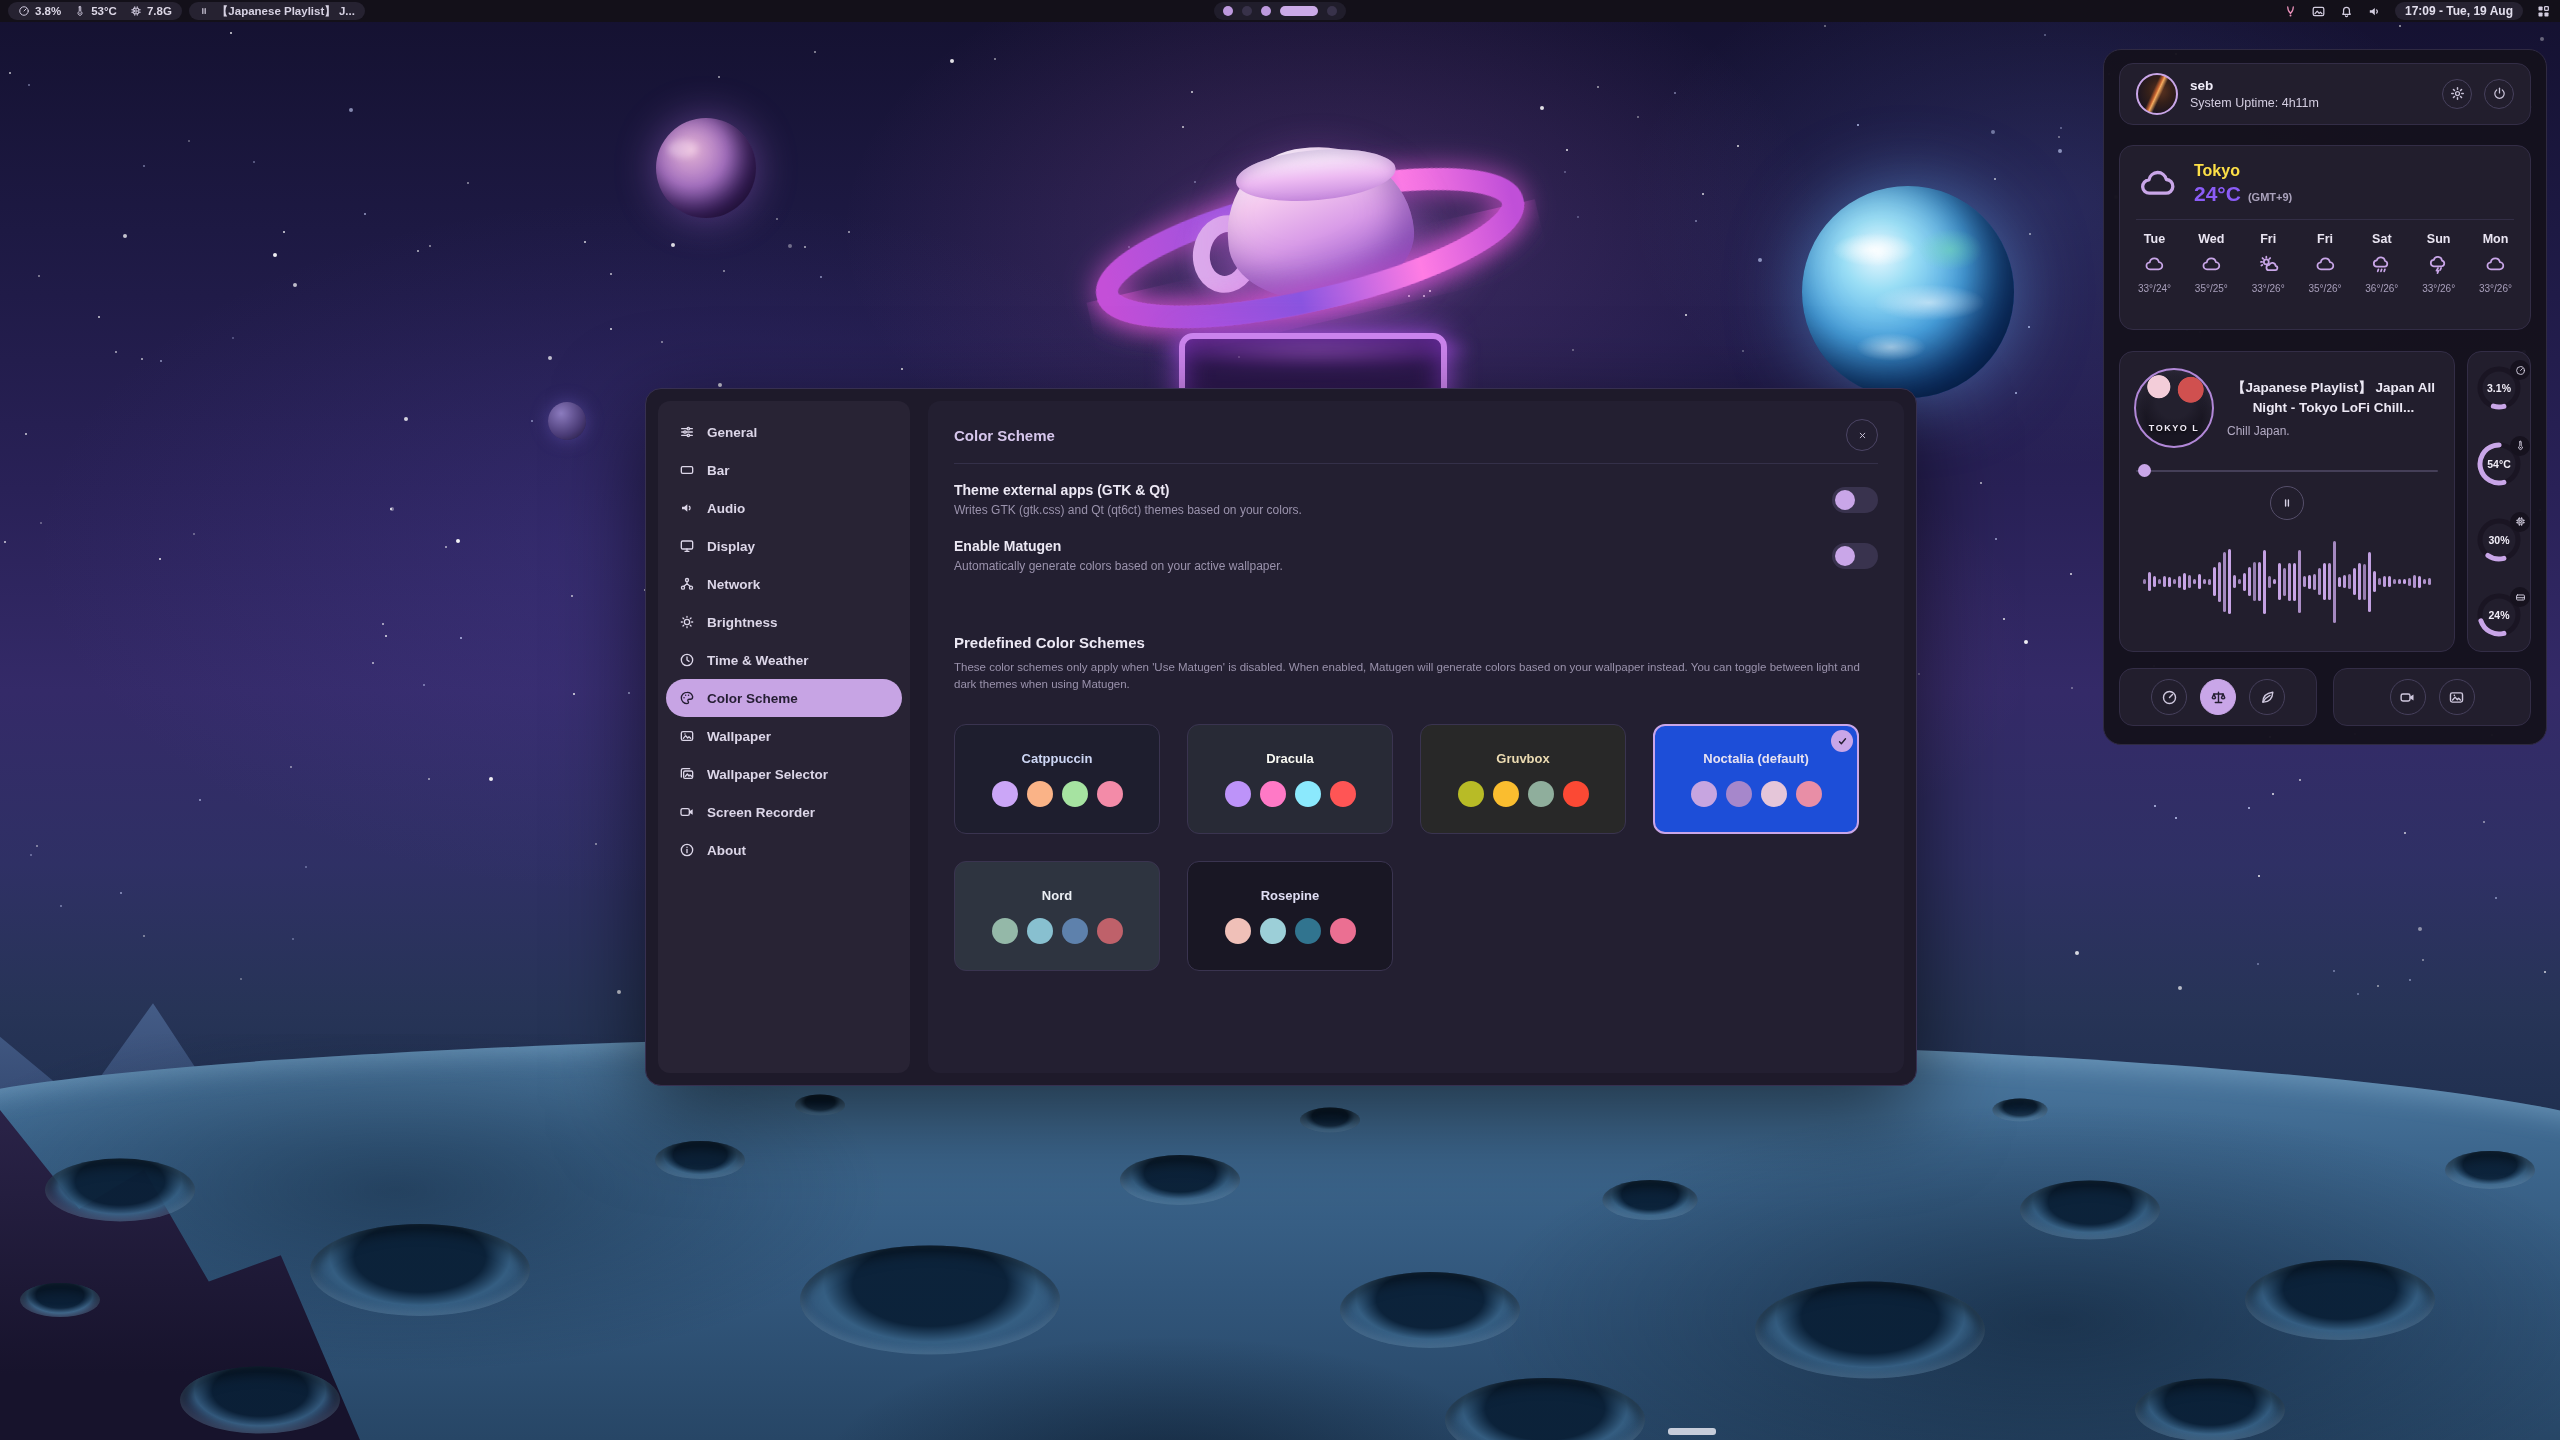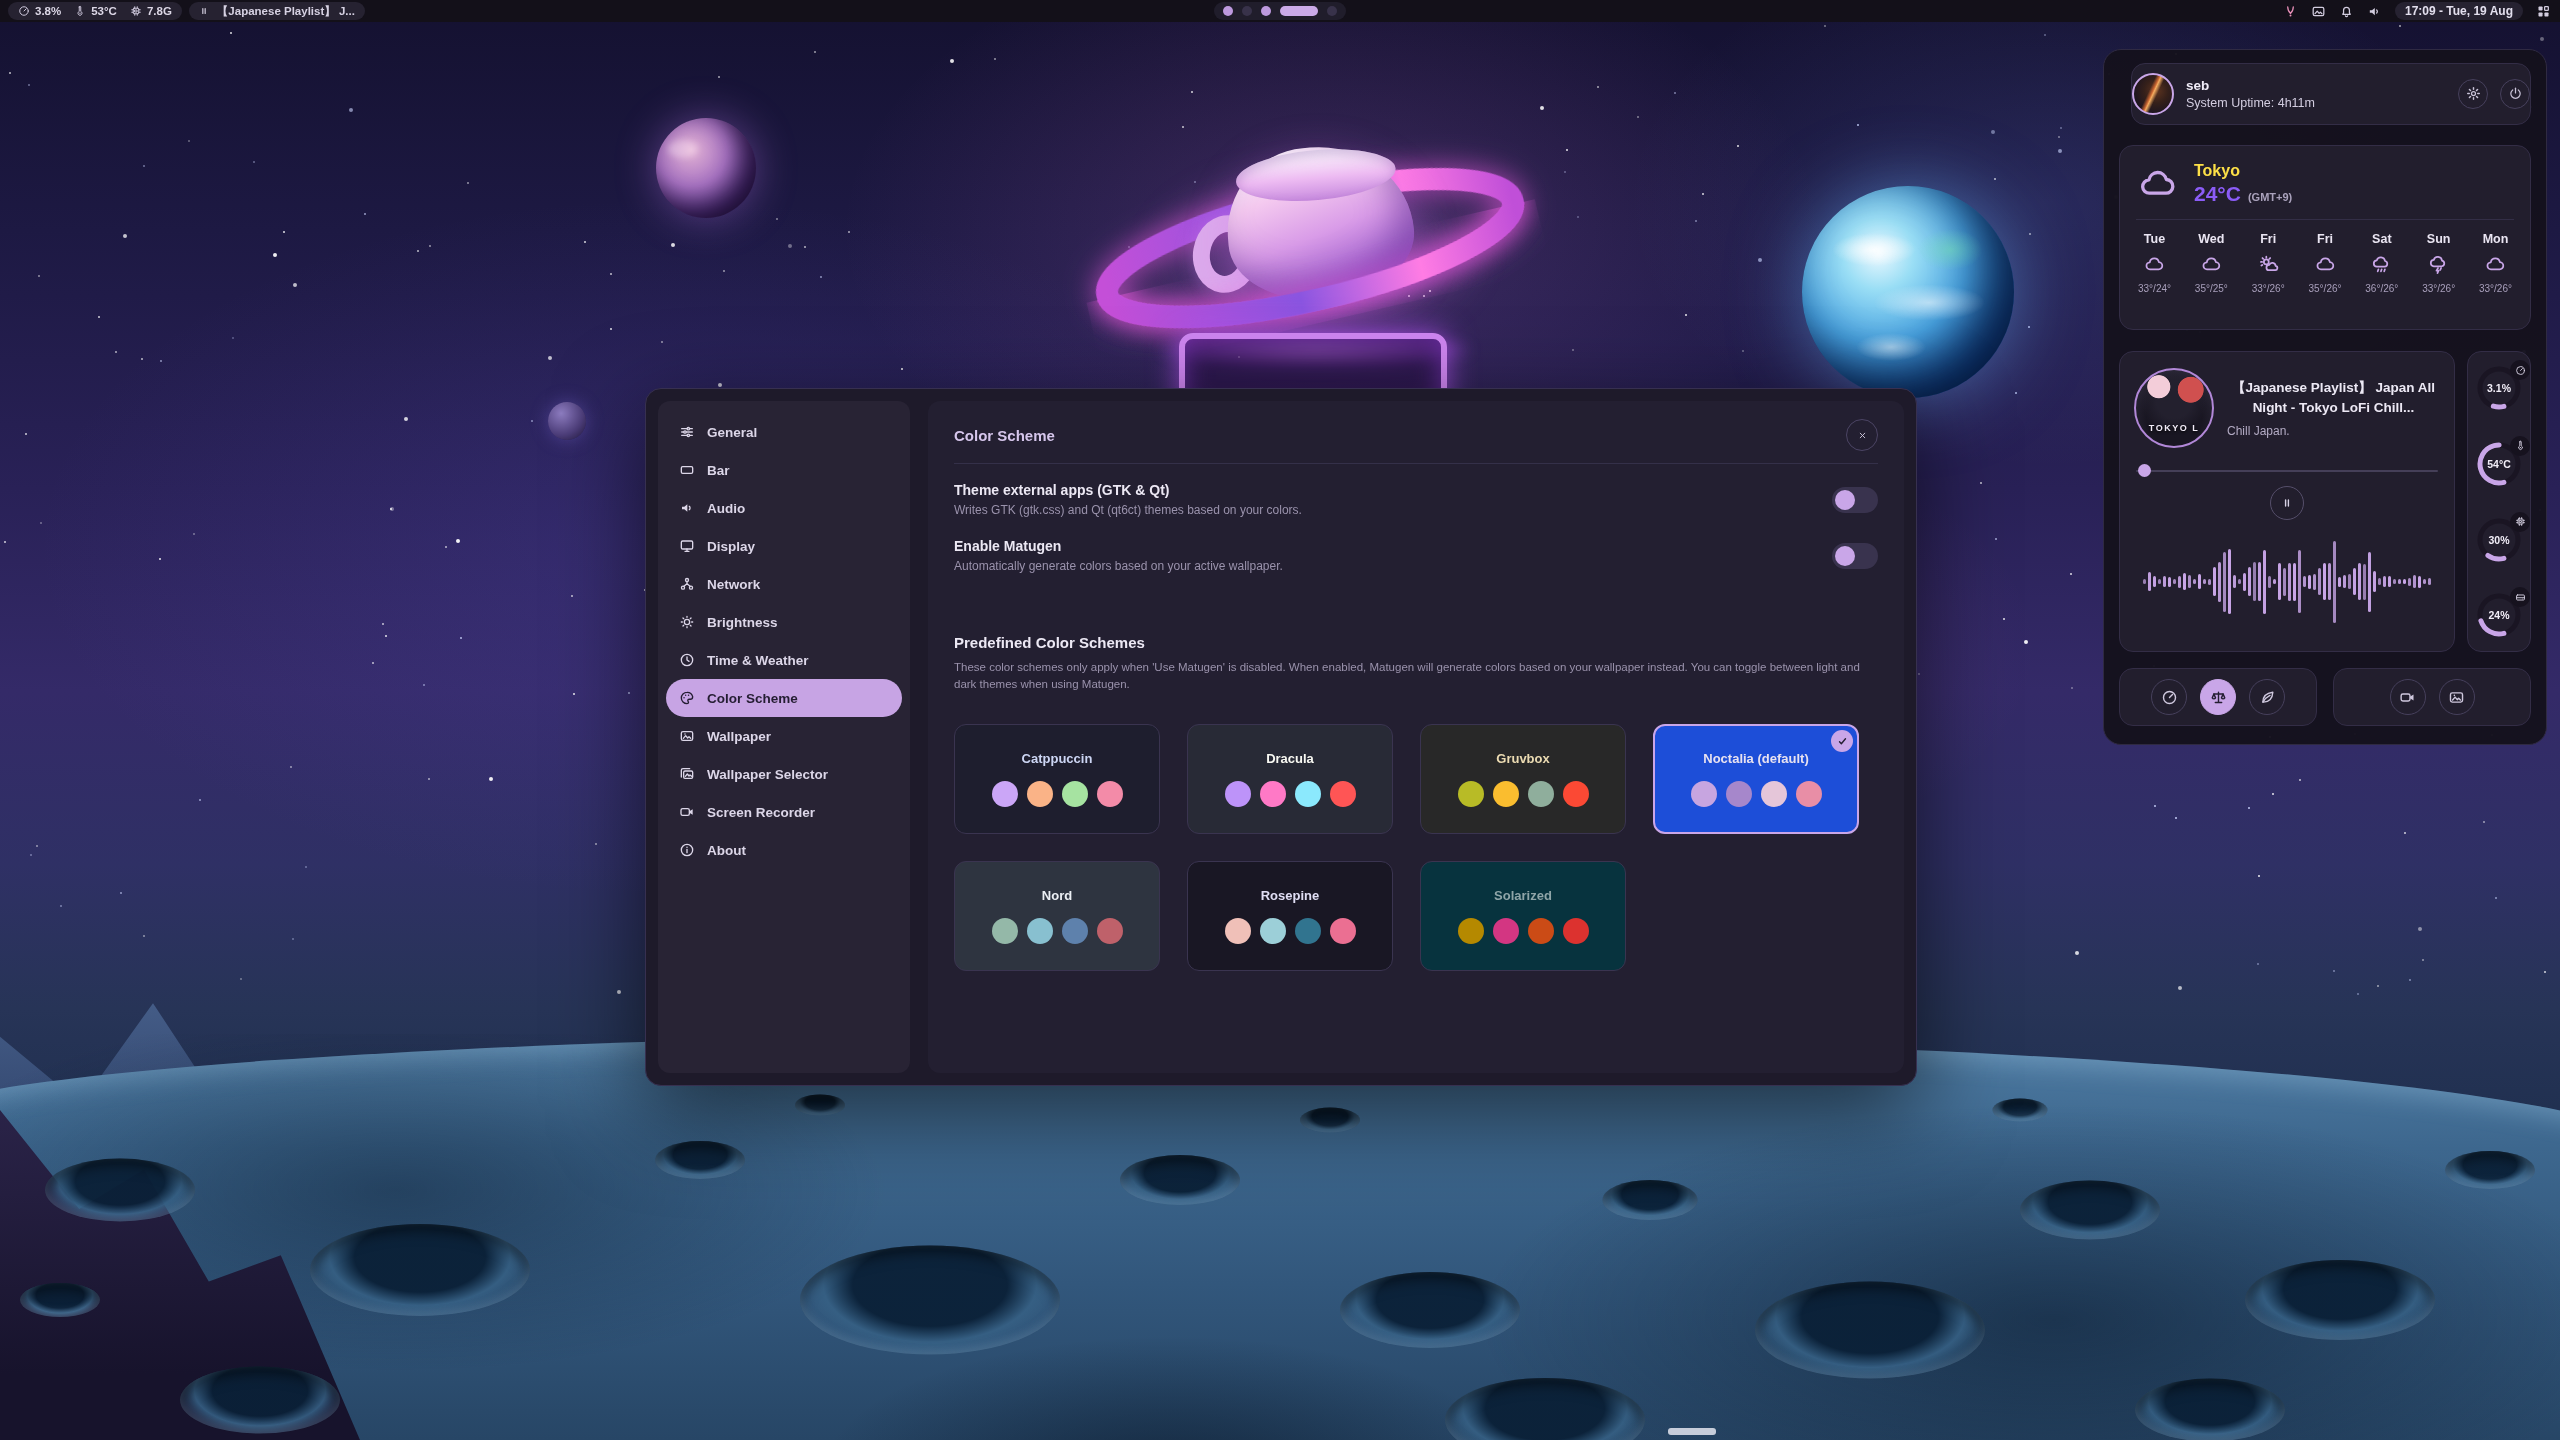--- a/index.html
+++ b/index.html
@@ -137,21 +137,21 @@
   .dot{width:26px;height:26px;border-radius:50%;}
   .sel-badge{position:absolute;top:4px;right:4px;width:22px;height:22px;border-radius:50%;background:#c9a6e8;
     color:#241e32;display:flex;align-items:center;justify-content:center;}
   .sel-badge .icon{width:11px;height:11px;}
 
   
   #panel{position:absolute;left:2103px;top:49px;width:444px;height:696px;z-index:45;
     background:rgba(21,18,29,.97);border:1px solid #2f2a42;border-radius:18px;padding:13px 15px 18px;
     display:flex;flex-direction:column;}
   .p-card{background:#221e2d;border:1px solid #332d46;border-radius:14px;}
-  #user-card{height:62px;display:flex;align-items:center;padding:0 0;gap:12px;margin-left:12px;}
+  #user-card{height:62px;display:flex;align-items:center;padding:0 16px;gap:12px;}
   #avatar{width:42px;height:42px;border-radius:50%;border:2px solid #c9a6e8;flex:0 0 42px;
     background:linear-gradient(115deg,transparent 40%,rgba(222,110,52,.85) 47%,rgba(255,180,100,.95) 50%,transparent 58%),
                radial-gradient(circle at 58% 42%,#5e3420 0%,#35201a 38%,#1b1420 75%,#141019 100%);}
   #user-texts{flex:1;}
   #user-name{font-size:13.5px;font-weight:bold;color:#f0ecf8;}
   #user-uptime{font-size:12.5px;color:#d3cde0;margin-top:3px;}
   .round-btn{width:30px;height:30px;border-radius:50%;border:1px solid #46405c;color:#c9c3d8;
     display:flex;align-items:center;justify-content:center;flex:0 0 30px;}
   .round-btn .icon{width:15px;height:15px;}
   #weather-card{margin-top:20px;height:186px;padding:16px 16px 12px;}
@@ -563,29 +563,20 @@
         </div>
         <div class="scheme-card" style="background: rgb(25, 23, 36);">
           <div class="scheme-name" style="color: rgb(224, 222, 244);">Rosepine</div>
           <div class="dots">
             <div class="dot" style="background: rgb(240, 192, 184);"></div>
             <div class="dot" style="background: rgb(156, 207, 216);"></div>
             <div class="dot" style="background: rgb(49, 116, 143);"></div>
             <div class="dot" style="background: rgb(235, 111, 146);"></div>
           </div>
         </div>
-        <div class="scheme-card" style="background: rgb(7, 51, 62);">
-          <div class="scheme-name" style="color: rgb(143, 165, 168);">Solarized</div>
-          <div class="dots">
-            <div class="dot" style="background: rgb(181, 137, 0);"></div>
-            <div class="dot" style="background: rgb(211, 54, 130);"></div>
-            <div class="dot" style="background: rgb(203, 75, 22);"></div>
-            <div class="dot" style="background: rgb(220, 50, 47);"></div>
-          </div>
-        </div>
       </div>
   </div>
 </div>
 
 <div id="panel">
   <div class="p-card" id="user-card">
     <div id="avatar"></div>
     <div id="user-texts">
       <div id="user-name">seb</div>
       <div id="user-uptime">System Uptime: 4h11m</div>

